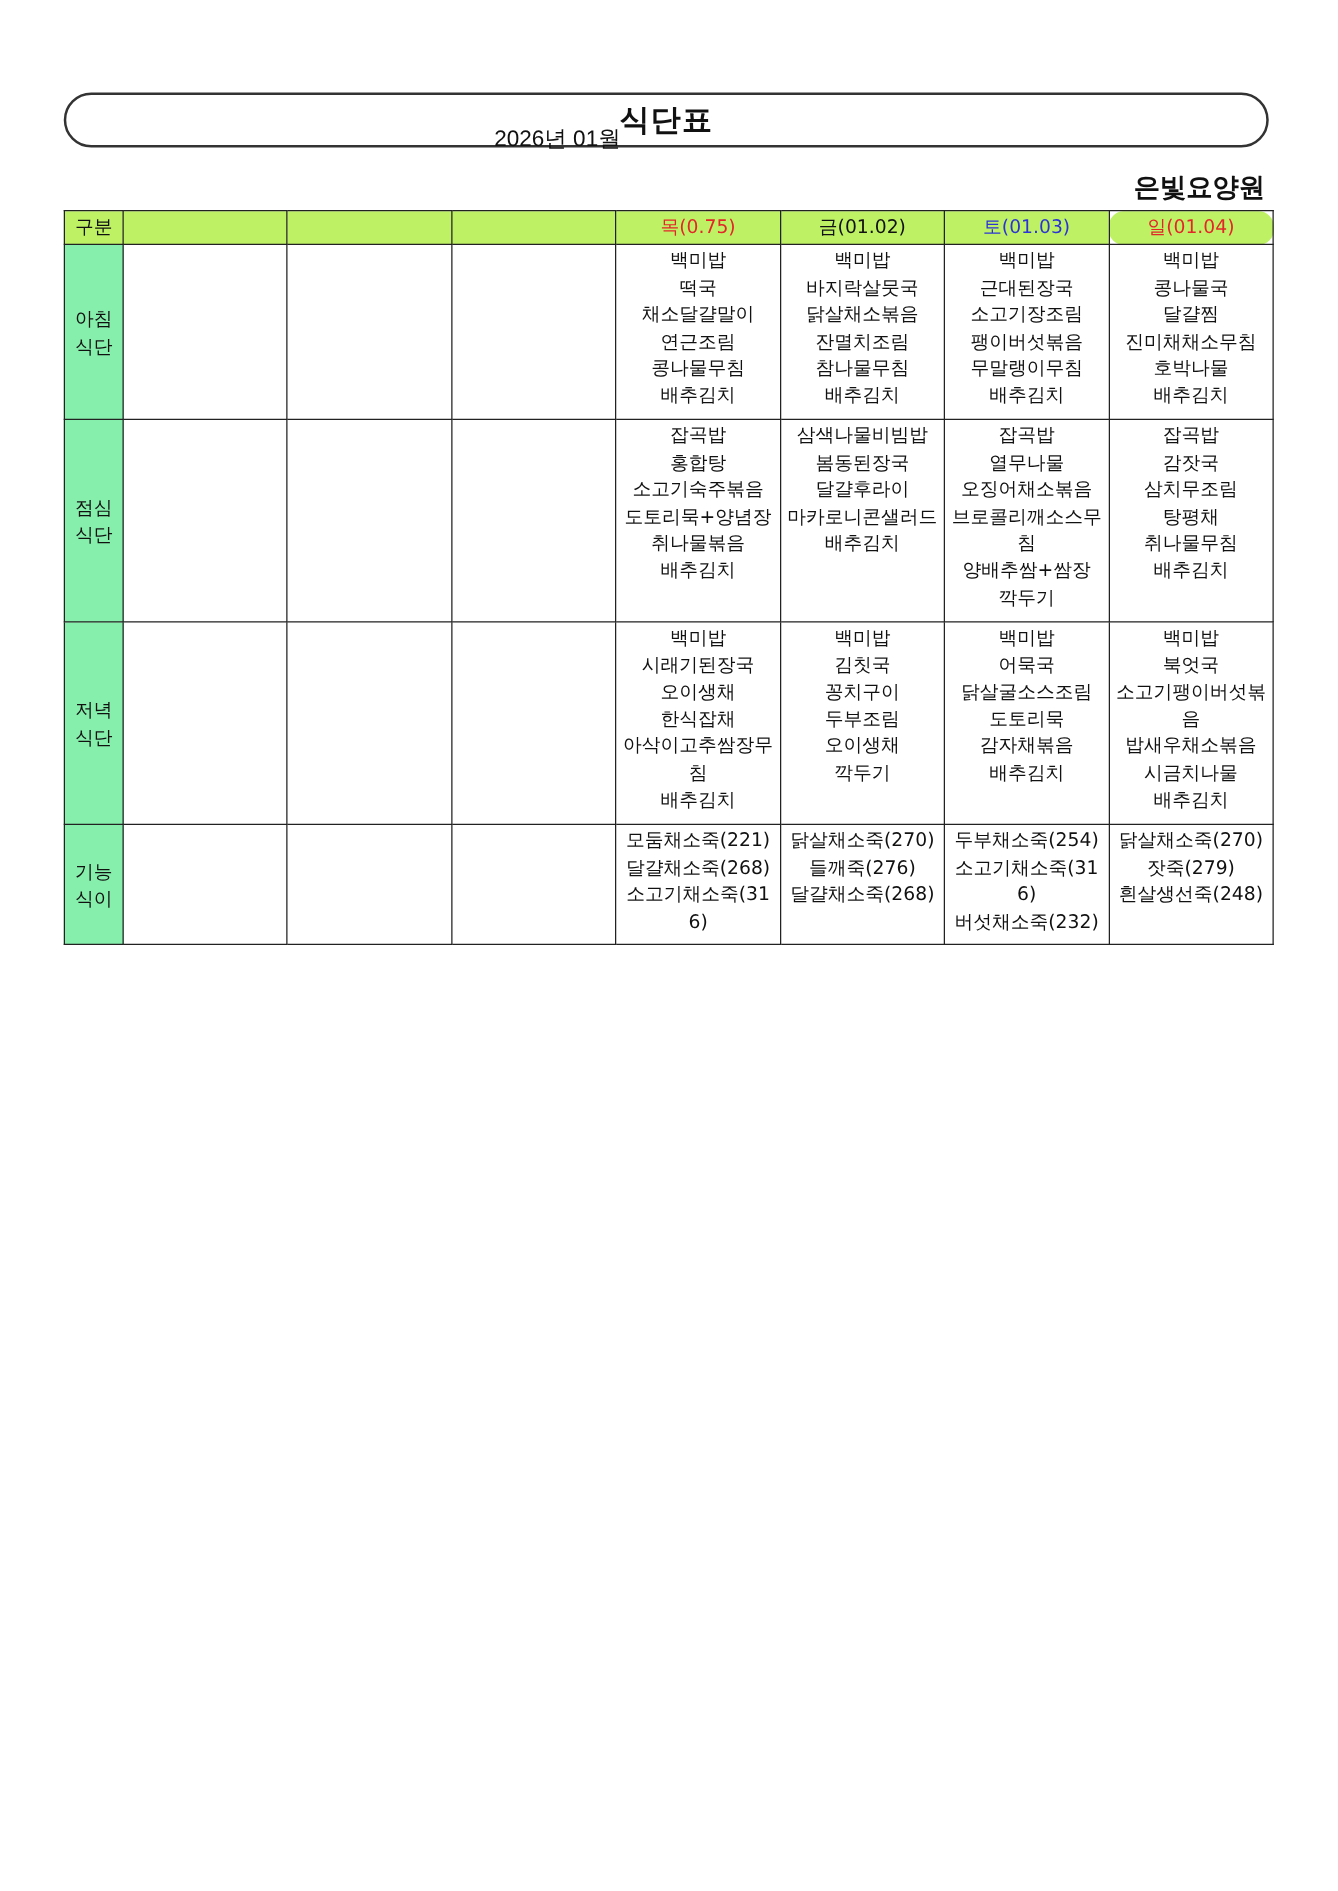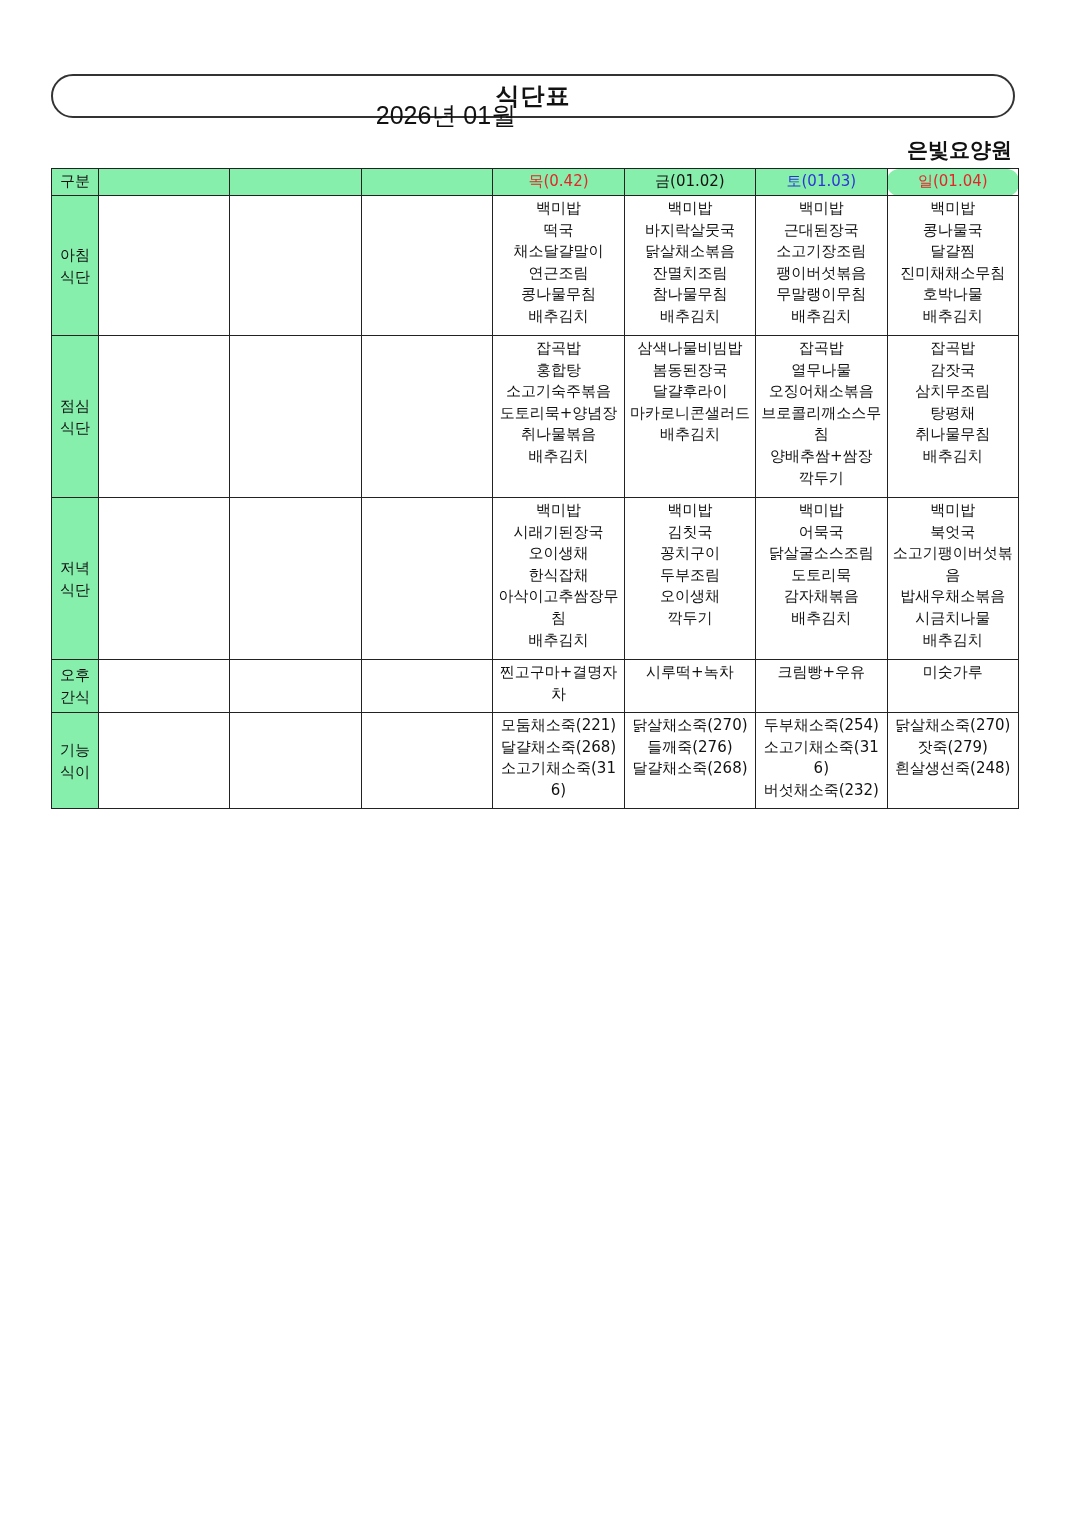--- a/index.html
+++ b/index.html
@@ -3,31 +3,31 @@
 <meta charset="utf-8">
 <style>
   html, body { margin: 0; padding: 0; background: #ffffff; }
   body { width: 1070px; height: 1513px; position: relative; font-family: "DejaVu Sans", "Liberation Sans", sans-serif; color: #111; }
   .title-box {
     position: absolute; left: 51px; top: 50px; width: 964px; height: 44px;
     border: 2px solid #333; border-radius: 22px; box-sizing: border-box;
     display: flex; align-items: center; justify-content: center; margin-top: 24px;
   }
   .title { font-size: 24px; font-weight: bold; letter-spacing: 1px; }
-  .period { position: absolute; left: 0; width: 892px; top: 99px; text-align: center; font-size: 25px; font-family: "Liberation Sans", sans-serif; }
+  .period { position: absolute; left: 0; width: 892px; top: 99px; text-align: center; font-size: 18px; font-family: "Liberation Sans", sans-serif; }
   .org { position: absolute; right: 58px; top: 136px; font-size: 21px; font-weight: bold; }
   table.menu {
     position: absolute; left: 51px; top: 168px; width: 968px;
     border-collapse: collapse; table-layout: fixed; font-size: 15px;
   }
   table.menu td, table.menu th {
     border: 1.5px solid #222; text-align: center; vertical-align: top; padding: 2px 1px;
     line-height: 21.6px; font-weight: normal; word-break: break-all;
   }
-  table.menu th { background: #86efac; height: 26px; vertical-align: middle; padding: 0; }
+  table.menu th { background: #bef264; height: 26px; vertical-align: middle; padding: 0; }
   td.rowhead { background: #86efac; vertical-align: middle !important; padding: 0; }
   td.rowhead span { display: block; width: 2.2em; margin: 0 auto; line-height: 22px; }
   .col-label { width: 47px; }
   .line { display: block; }
   tr.r-b td { height: 135px; }
   tr.r-l td { height: 157px; }
   tr.r-d td { height: 157px; }
   tr.r-s td { height: 48px; }
   tr.r-f td { height: 91px; }
 </style>
@@ -50,21 +50,21 @@
       <col>
       <col>
       <col>
   </colgroup>
   <thead>
     <tr id="header-row">
       <th>구분</th>
     <th style="color: rgb(17, 17, 17);"></th>
         <th style="color: rgb(17, 17, 17);"></th>
         <th style="color: rgb(17, 17, 17);"></th>
-        <th style="color: rgb(227, 38, 42);">목(0.42)</th>
+        <th style="color: rgb(227, 38, 42);">목(0.75)</th>
         <th style="color: rgb(17, 17, 17);">금(01.02)</th>
         <th style="color: rgb(45, 52, 214);">토(01.03)</th>
         <th style="color: rgb(227, 38, 42); border-radius: 12px;">일(01.04)</th>
       </tr>
   </thead>
   <tbody id="tbody">
       <tr class="r-b">
         <td class="rowhead">
           <span>
             <span>아침</span>
@@ -185,43 +185,20 @@
         </td>
         <td>
           <span class="line">백미밥</span>
           <span class="line">북엇국</span>
           <span class="line">소고기팽이버섯볶음</span>
           <span class="line">밥새우채소볶음</span>
           <span class="line">시금치나물</span>
           <span class="line">배추김치</span>
         </td>
       </tr>
-      <tr class="r-s">
-        <td class="rowhead">
-          <span>
-            <span>오후</span>
-            <span>간식</span>
-          </span>
-        </td>
-        <td></td>
-        <td></td>
-        <td></td>
-        <td>
-          <span class="line">찐고구마+결명자차</span>
-        </td>
-        <td>
-          <span class="line">시루떡+녹차</span>
-        </td>
-        <td>
-          <span class="line">크림빵+우유</span>
-        </td>
-        <td>
-          <span class="line">미숫가루</span>
-        </td>
-      </tr>
       <tr class="r-f">
         <td class="rowhead">
           <span>
             <span>기능</span>
             <span>식이</span>
           </span>
         </td>
         <td></td>
         <td></td>
         <td></td>

